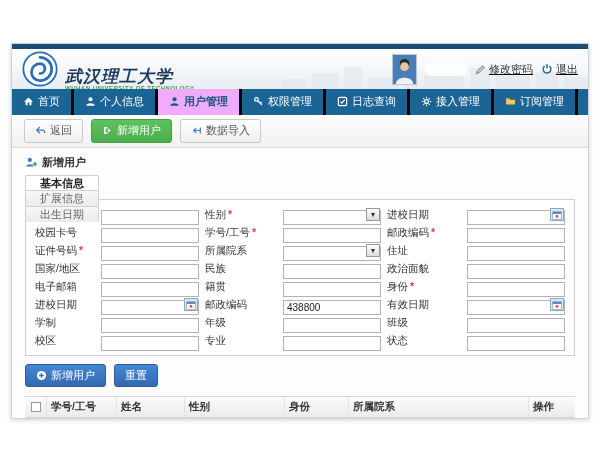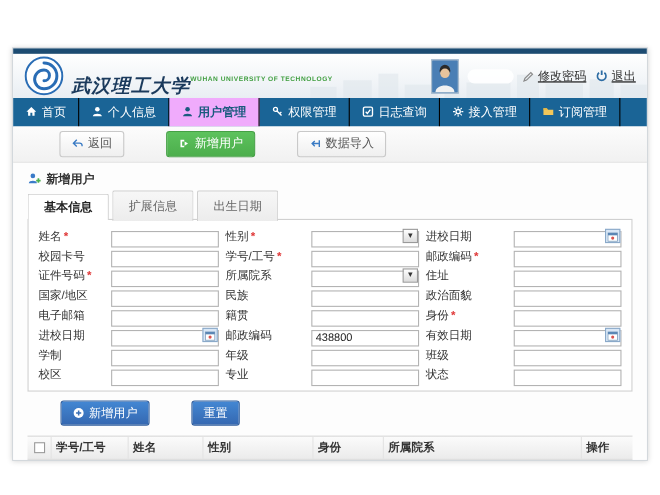--- a/index.html
+++ b/index.html
@@ -10,56 +10,56 @@
     display:flex; flex-direction:column; position:relative; }
 
   
   .topstrip { height:5px; background:#1d4c72; }
 
   
   .hdr { height:44px; background:linear-gradient(#ffffff,#e9eef3); position:relative;
     display:flex; align-items:center; padding:0 10px; overflow:hidden; }
   .skyline { position:absolute; left:0; right:0; bottom:0; height:26px; opacity:.55; }
   .logo { width:36px; height:36px; flex:0 0 auto; z-index:1; }
-  .uni { display:flex; flex-direction:row; margin-left:7px; z-index:1;margin-top:20px; }
+  .uni { display:flex; flex-direction:column; margin-left:7px; z-index:1;margin-top:20px; }
   .uni-cn { font-family:"DejaVu Serif",serif; font-style:italic; font-weight:bold;
     font-size:17px; line-height:18px; color:#1b3a5c; letter-spacing:1px; }
   .uni-en { font-size:6px; color:#3f9e3f; letter-spacing:.5px; font-weight:bold; }
   .platform { font-size:17px; font-weight:bold; color:#235e91; letter-spacing:2px;
     margin-left:14px; z-index:1; }
   .hdr-right { margin-left:auto; display:flex; align-items:center; gap:8px; z-index:1;text-decoration:underline; }
   .cloud { width:42px; height:13px; background:#fff; border-radius:8px; opacity:.9; }
   .avatar { width:25px; height:31px; border:1px solid #b9c6d2; background:#4a7fb5; }
   .hdr-link { display:flex; align-items:center; gap:3px; font-size:11px; color:#333;
     cursor:pointer; white-space:nowrap; }
 
   
   .nav { height:27px; background:#1a6496; display:flex; align-items:stretch; }
   .nav-item { display:flex; align-items:center; gap:4px; padding:0 11px; color:#fff;
-    font-size:11px; border-right:1px solid #000000; cursor:pointer; white-space:nowrap; }
+    font-size:11px; border-right:3px solid #000000; cursor:pointer; white-space:nowrap; }
   .nav-item svg { width:11px; height:11px; }
   .nav-item.active { background:#f0abfc; color:#1a5a7e; font-weight:bold; }
 
   
   .toolbar { height:36px; background:linear-gradient(#fcfcfc,#f1f1f1);
     border-bottom:1px solid #ddd; display:flex; align-items:center; gap:8px; padding:0 12px; }
   .btn { display:inline-flex; align-items:center; gap:4px; font-size:11px; height:24px;
-    padding:0 10px; border-radius:3px; cursor:pointer; white-space:nowrap;margin-left:30px; }
+    padding:0 10px; border-radius:3px; cursor:pointer; white-space:nowrap; }
   .btn svg { width:11px; height:11px; }
   .btn-light { background:linear-gradient(#ffffff,#efefef); border:1px solid #c9c9c9; color:#555; }
   .btn-green { background:linear-gradient(#5dc25d,#4cae4c); border:1px solid #45a045; color:#fff; }
   .btn-blue  { background:linear-gradient(#4387d3,#3568b1); border:1px solid #2f5e9e; color:#fff; }
 
   
   .content { flex:1; padding:0 13px; background:#fdfdfd; display:flex; flex-direction:column; }
   .sec-hdr { padding:7px 0 5px; display:flex; align-items:center; gap:4px;
     font-size:11px; font-weight:bold; color:#333; }
   .sec-hdr svg { width:13px; height:13px; }
 
-  .tabs { display:flex; align-items:center; height:24px; position:relative; z-index:2; }
+  .tabs { display:flex; align-items:flex-start; height:24px; position:relative; z-index:2;flex-direction:column; }
   .tab { height:28px; display:flex; align-items:center; padding:0 14px; font-size:11px;
     color:#666; background:linear-gradient(#f7f7f7,#ececec); border:1px solid #d0d0d0;
     border-bottom:none; margin-right:3px; border-radius:2px 2px 0 0; cursor:pointer; }
   .tab.active { background:#fff; color:#222; font-weight:bold; height:24px; margin-bottom:-1px; }
 
   .fpanel { border:1px solid #d0d0d0; background:#fff; padding:7px 9px;
     display:grid; grid-template-columns:60px 1fr 72px 1fr 74px 1fr;
     column-gap:6px; row-gap:3px; align-items:center; }
   .fl { font-size:10.5px; color:#333; white-space:nowrap; }
   .req { color:#e03b3b; font-weight:bold; margin-left:2px; }

